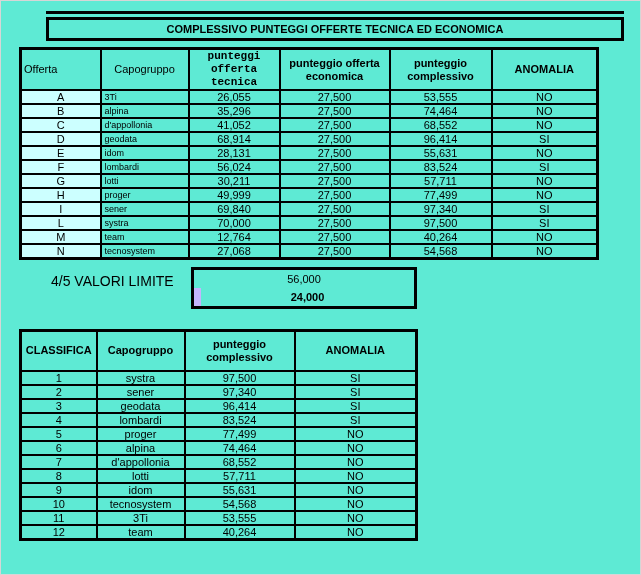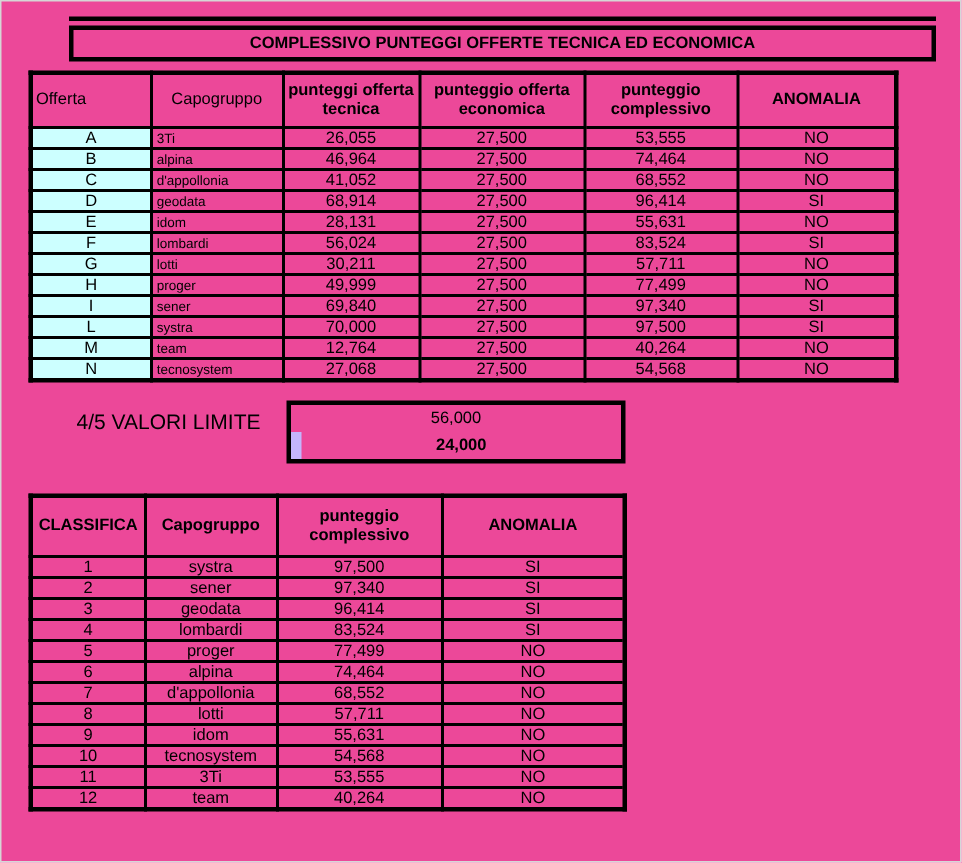--- a/index.html
+++ b/index.html
@@ -1,20 +1,20 @@
 <!DOCTYPE html>
 <html style="--offerta-bg: #CCFFFF;"><head>
 <meta charset="utf-8">
 <style>
   * { box-sizing: border-box; }
   html, body { margin: 0; padding: 0; background: #fff; }
   body { font-family: "Liberation Sans", sans-serif; color: #000; }
   .page {
     position: relative; width: 641px; height: 575px;
-    background: #ec4899; border: 1px solid #d6d6d6; overflow: hidden;
+    background: #5eead4; border: 1px solid #d6d6d6; overflow: hidden;
   }
 
   
   .title-wrap { position: absolute; left: 45px; top: 10px; width: 578px; border-top: 3px solid #000; }
   .title-box {
     margin-top: 3px; border: 3px solid #000; text-align: center;
     font-weight: bold; font-size: 11px; line-height: 14px; padding: 2px 0;
   }
 
   
@@ -22,21 +22,21 @@
   .tbl th, .tbl td { border: 2px solid #000; font-size: 11px; line-height: 12px; padding: 0 2px; overflow: hidden; }
   table.tbl { border: 3px solid #000; }
   .tbl th { font-weight: normal; vertical-align: middle; }
   .tbl .b { font-weight: bold; }
 
   .main { position: absolute; left: 18px; top: 46px; }
   .main th { height: 36px; text-align: center; line-height: 13px; }
   .main td { height: 12px; text-align: center; }
   .main th.col-offerta { width: 80px; text-align: left; }
   .main th.col-capogruppo { width: 88px; }
-  .main th.col-tecnica { width: 91px; }
+  .main th.col-tecnica { width: 91px; font-family: Liberation Mono, monospace; }
   .main th.col-economica { width: 110px; }
   .main th.col-complessivo { width: 102px; }
   .main th.col-anomalia { width: 106px; }
   .main td.col-offerta { background: var(--offerta-bg, #CCFFFF); }
   .main td.col-capogruppo { text-align: left; font-size: 9px; line-height: 10px; padding-left: 3px; }
 
   
   .limits-label { position: absolute; left: 50px; top: 272px; font-size: 14px; }
   .limits-boxes {
     position: absolute; left: 190px; top: 266px; width: 226px;
@@ -83,21 +83,21 @@
           <td class="col-offerta">A</td>
           <td class="col-capogruppo">3Ti</td>
           <td class="col-tecnica">26,055</td>
           <td class="col-economica">27,500</td>
           <td class="col-complessivo">53,555</td>
           <td class="col-anomalia">NO</td>
         </tr>
         <tr>
           <td class="col-offerta">B</td>
           <td class="col-capogruppo">alpina</td>
-          <td class="col-tecnica">46,964</td>
+          <td class="col-tecnica">35,296</td>
           <td class="col-economica">27,500</td>
           <td class="col-complessivo">74,464</td>
           <td class="col-anomalia">NO</td>
         </tr>
         <tr>
           <td class="col-offerta">C</td>
           <td class="col-capogruppo">d'appollonia</td>
           <td class="col-tecnica">41,052</td>
           <td class="col-economica">27,500</td>
           <td class="col-complessivo">68,552</td>

